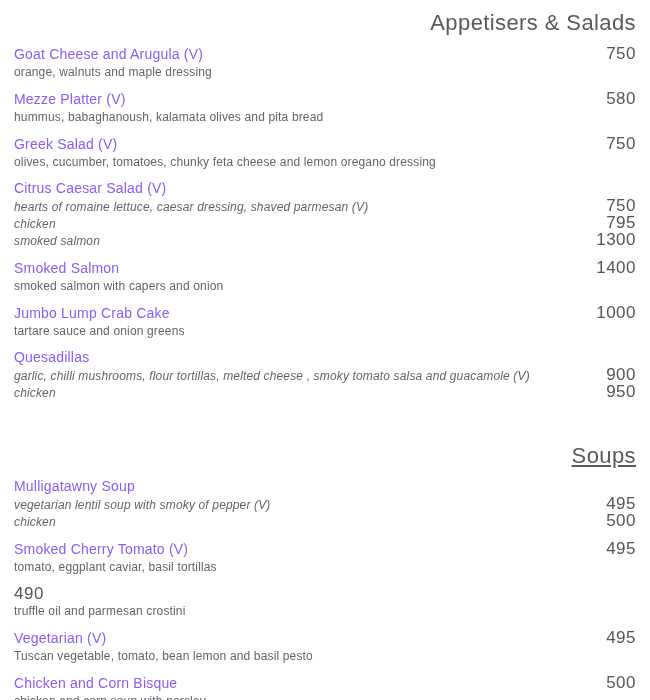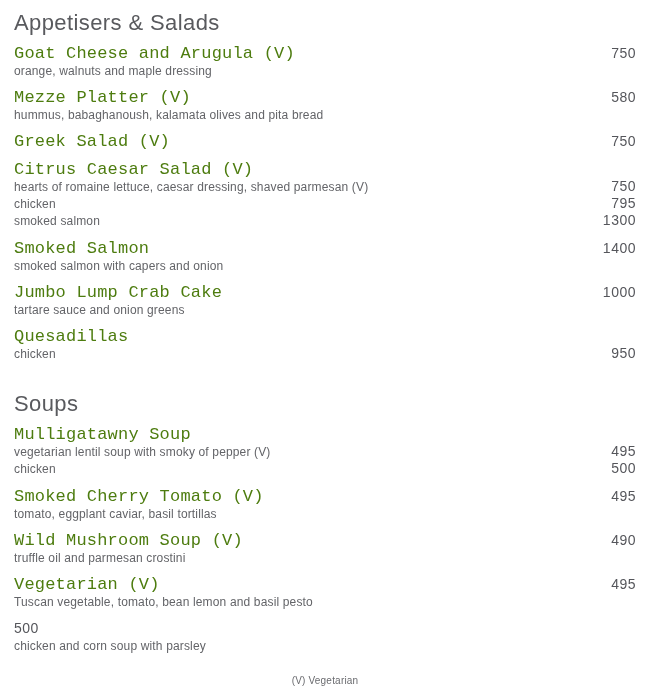--- a/index.html
+++ b/index.html
@@ -3,58 +3,57 @@
 <meta charset="utf-8">
 <style>
   * { margin: 0; padding: 0; box-sizing: border-box; }
   html, body { width: 650px; height: 700px; background: #ffffff; overflow: hidden; }
   body {
     font-family: "Liberation Sans", sans-serif;
     color: #5a5b60;
   }
   .menu { padding: 8px 14px 0 14px; height: 100%; display: flex; flex-direction: column; }
   .section-title {
-    text-align: left;
+    text-align: right;
     font-size: 22px;
     font-weight: 400;
     color: #595a5e;
     letter-spacing: 0.4px;
     margin: 2px 0 9px 0;
   }
-  .section + .section .section-title { margin-top: 18px; }
+  .section + .section .section-title { margin-top: 32px; text-decoration: underline; }
   .menu-item { margin-bottom: 11px; }
   .item-row, .variant-row {
     display: flex;
     justify-content: space-between;
     align-items: baseline;
   }
   .item-name {
-    font-size: 17px;
-    color: #4d7c0f;
+    font-size: 14px;
+    color: #8b5cf6;
     letter-spacing: 0.2px;
     line-height: 17px;
-    font-family: Liberation Mono, monospace;
   }
   .item-price, .variant-price {
-    font-size: 14px;
+    font-size: 17px;
     color: #55565b;
     letter-spacing: 0.5px;
     line-height: 17px;
     text-align: right;
     white-space: nowrap;
   }
   .item-desc, .variant-desc {
     font-size: 12px;
     color: #636468;
     letter-spacing: 0.15px;
     line-height: 14px;
     margin-top: 2px;
   }
   .variant-row { line-height: 17px; }
-  .variant-row .variant-desc { margin-top: 0; align-self: baseline; }
+  .variant-row .variant-desc { margin-top: 0; align-self: baseline; font-style: italic; }
   .footer {
     margin-top: auto;
     padding-bottom: 12px;
     text-align: center;
     font-size: 10px;
     color: #6a6b6f;
     line-height: 14px;
     letter-spacing: 0.2px;
   }
 </style>
@@ -80,20 +79,21 @@
         <span class="item-price">580</span>
       </div>
       <div class="item-desc">hummus, babaghanoush, kalamata olives and pita bread</div>
     </div>
 
     <div class="menu-item">
       <div class="item-row">
         <span class="item-name">Greek Salad (V)</span>
         <span class="item-price">750</span>
       </div>
+      <div class="item-desc">olives, cucumber, tomatoes, chunky feta cheese and lemon oregano dressing</div>
     </div>
 
     <div class="menu-item">
       <div class="item-row">
         <span class="item-name">Citrus Caesar Salad (V)</span>
       </div>
       <div class="variant-row">
         <span class="variant-desc">hearts of romaine lettuce, caesar dressing, shaved parmesan (V)</span>
         <span class="variant-price">750</span>
       </div>
@@ -121,20 +121,24 @@
         <span class="item-price">1000</span>
       </div>
       <div class="item-desc">tartare sauce and onion greens</div>
     </div>
 
     <div class="menu-item">
       <div class="item-row">
         <span class="item-name">Quesadillas</span>
       </div>
       <div class="variant-row">
+        <span class="variant-desc">garlic, chilli mushrooms, flour tortillas, melted cheese , smoky tomato salsa and guacamole (V)</span>
+        <span class="variant-price">900</span>
+      </div>
+      <div class="variant-row">
         <span class="variant-desc">chicken</span>
         <span class="variant-price">950</span>
       </div>
     </div>
   </div>
 
   <div class="section">
     <div class="section-title">Soups</div>
 
     <div class="menu-item">
@@ -154,36 +158,36 @@
     <div class="menu-item">
       <div class="item-row">
         <span class="item-name">Smoked Cherry Tomato (V)</span>
         <span class="item-price">495</span>
       </div>
       <div class="item-desc">tomato, eggplant caviar, basil tortillas</div>
     </div>
 
     <div class="menu-item">
       <div class="item-row">
-        <span class="item-name">Wild Mushroom Soup (V)</span>
         <span class="item-price">490</span>
       </div>
       <div class="item-desc">truffle oil and parmesan crostini</div>
     </div>
 
     <div class="menu-item">
       <div class="item-row">
         <span class="item-name">Vegetarian (V)</span>
         <span class="item-price">495</span>
       </div>
       <div class="item-desc">Tuscan vegetable, tomato, bean lemon and basil pesto</div>
     </div>
 
     <div class="menu-item">
       <div class="item-row">
+        <span class="item-name">Chicken and Corn Bisque</span>
         <span class="item-price">500</span>
       </div>
       <div class="item-desc">chicken and corn soup with parsley</div>
     </div>
   </div>
 
   <div class="footer">
     <div>(V) Vegetarian</div>
 
   </div>

